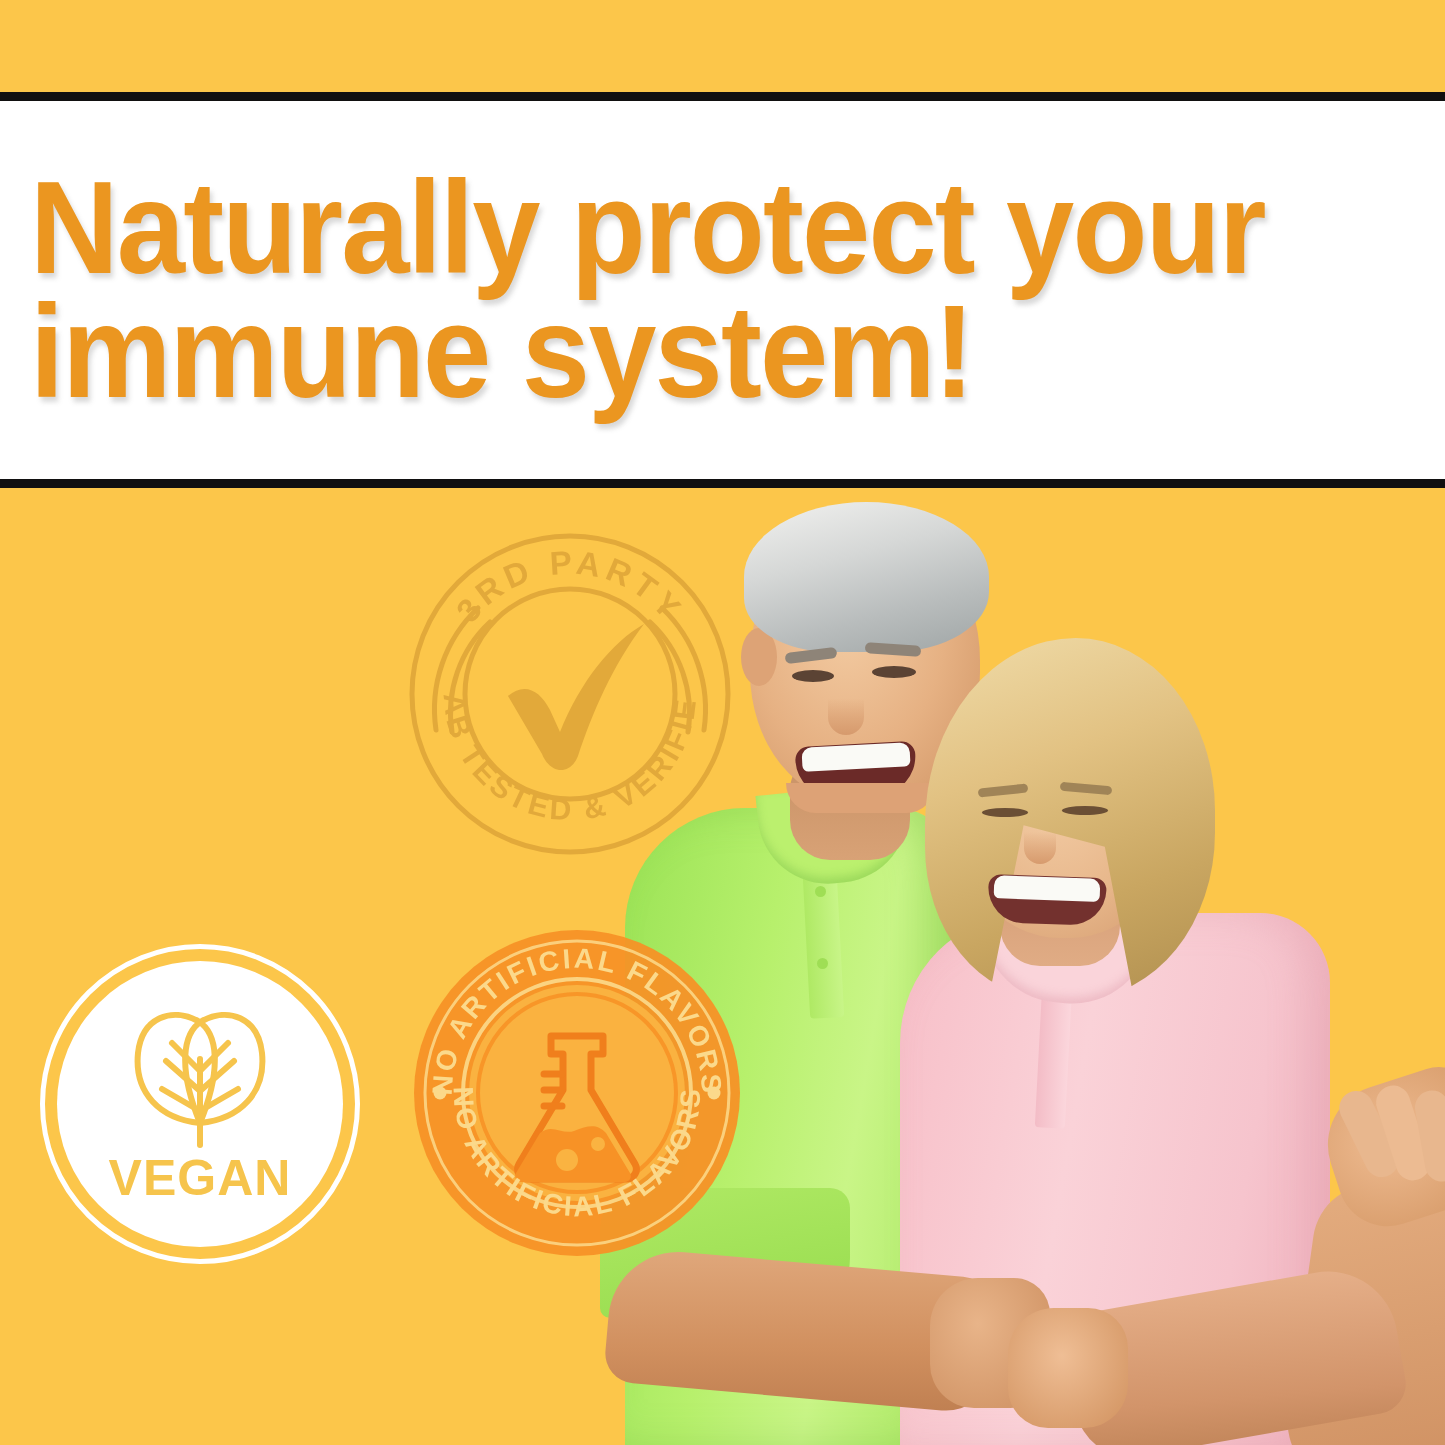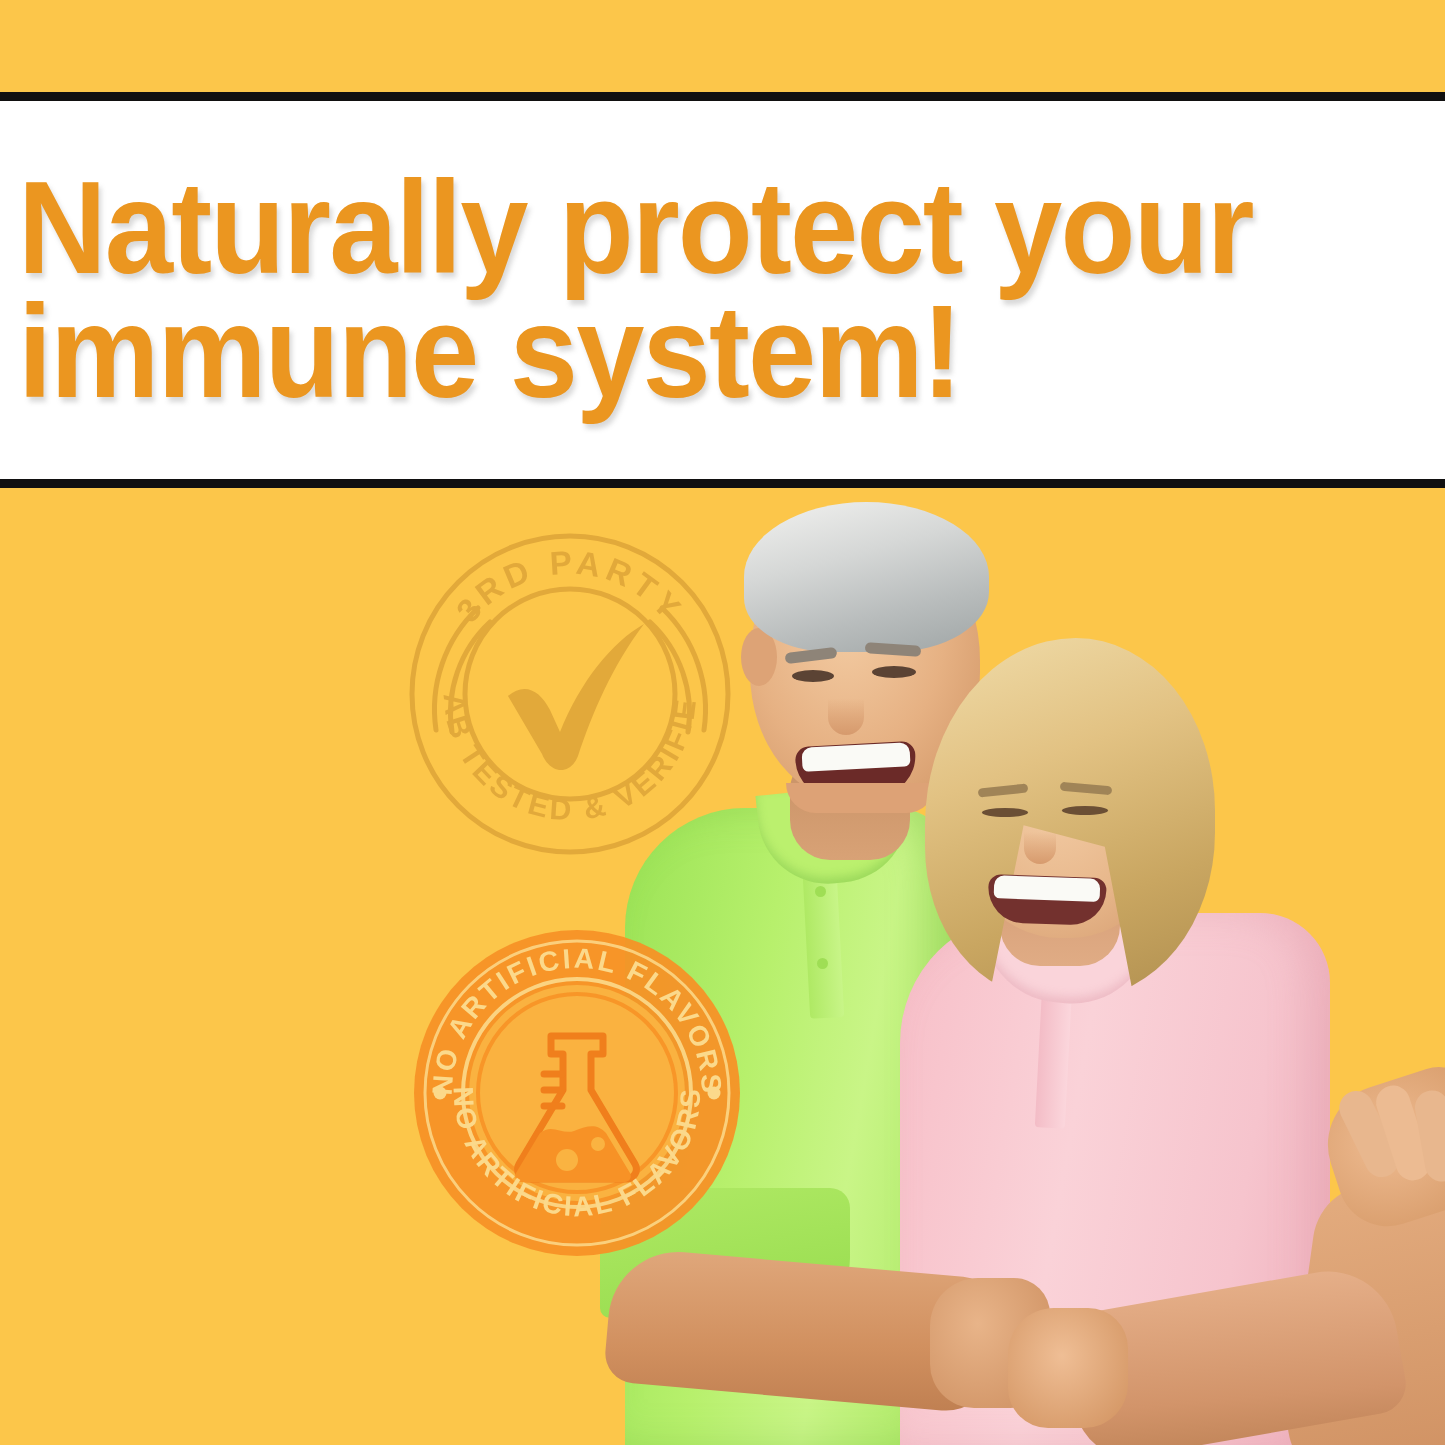--- a/index.html
+++ b/index.html
@@ -14,21 +14,21 @@
   
   .top-strip{position:absolute;left:0;top:0;width:1445px;height:92px;background:#FCC64A;}
   .rule-top{position:absolute;left:0;top:92px;width:1445px;height:9px;background:#111010;}
   .headline-band{position:absolute;left:0;top:101px;width:1445px;height:378px;background:#FFFFFF;}
   .rule-bottom{position:absolute;left:0;top:479px;width:1445px;height:9px;background:#111010;}
 
   
   .headline{
     position:absolute;left:0;top:101px;width:1445px;height:378px;
     display:flex;flex-direction:column;justify-content:center;
-    padding-left:18px;box-sizing:border-box;
+    padding-left:30px;box-sizing:border-box;
   }
   .headline .line{
     font-family:"Liberation Sans Narrow","Liberation Sans",sans-serif;
     font-weight:700;
     color:#EB9620;
     font-size:132px;
     line-height:0.94;
     letter-spacing:-2px;
     transform:scaleX(0.93);
     transform-origin:left center;
@@ -285,20 +285,38 @@
         <path d="M 108 172 C 124 158 140 166 150 186 L 160 208 C 180 158 212 118 244 100 C 212 142 192 190 178 232 C 170 252 150 250 142 230 Z" fill="#E2A93A"></path>
         <text font-family="Liberation Sans, sans-serif" font-size="33" font-weight="700" letter-spacing="5" fill="#E2A93A">
           <textPath href="#arcTop" startOffset="50%" text-anchor="middle">3RD PARTY</textPath>
         </text>
         <text font-family="Liberation Sans, sans-serif" font-size="30" font-weight="700" letter-spacing="3.5" fill="#E2A93A">
           <textPath href="#arcBot" startOffset="50%" text-anchor="middle">LAB TESTED &amp; VERIFIED</textPath>
         </text>
       </svg>
     </div>
 
+    <div class="badge b-vegan">
+      <div class="vg-outer"></div>
+      <div class="vg-disc"></div>
+      <div class="vg-inner">
+        <div class="vg-leafwrap">
+          <svg width="168" height="150" viewBox="0 0 168 150" aria-hidden="true">
+            <g fill="none" stroke="#F6C44C" stroke-width="6" stroke-linecap="round" stroke-linejoin="round">
+              <path d="M84 124 C 44 120 18 94 22 54 C 26 18 56 8 82 22 C 102 34 106 70 84 124 Z"></path>
+              <path d="M84 124 C 124 120 150 94 146 54 C 142 18 112 8 86 22 C 66 34 62 70 84 124 Z"></path>
+              <path d="M84 146 L 84 60"></path>
+              <path d="M84 92 L 50 62 M84 72 L 56 44 M84 112 L 46 90"></path>
+              <path d="M84 92 L 118 62 M84 72 L 112 44 M84 112 L 122 90"></path>
+            </g>
+          </svg>
+        </div>
+        <div class="vg-txt">VEGAN</div>
+      </div>
+    </div>
 
     <div class="badge b-naf">
       <svg width="330" height="330" viewBox="0 0 330 330" aria-hidden="true">
         <defs>
           <path id="nafTop" d="M 40 165 A 125 125 0 0 1 290 165"></path>
           <path id="nafBot" d="M 42 165 A 123 123 0 0 0 288 165"></path>
         </defs>
         <circle cx="165" cy="165" r="163" fill="#F79226" opacity="0.94"></circle>
         <circle cx="165" cy="165" r="152" fill="none" stroke="#FBD98B" stroke-width="3" opacity="0.85"></circle>
         <circle cx="165" cy="165" r="108" fill="#F9B martin" opacity="0"></circle>

